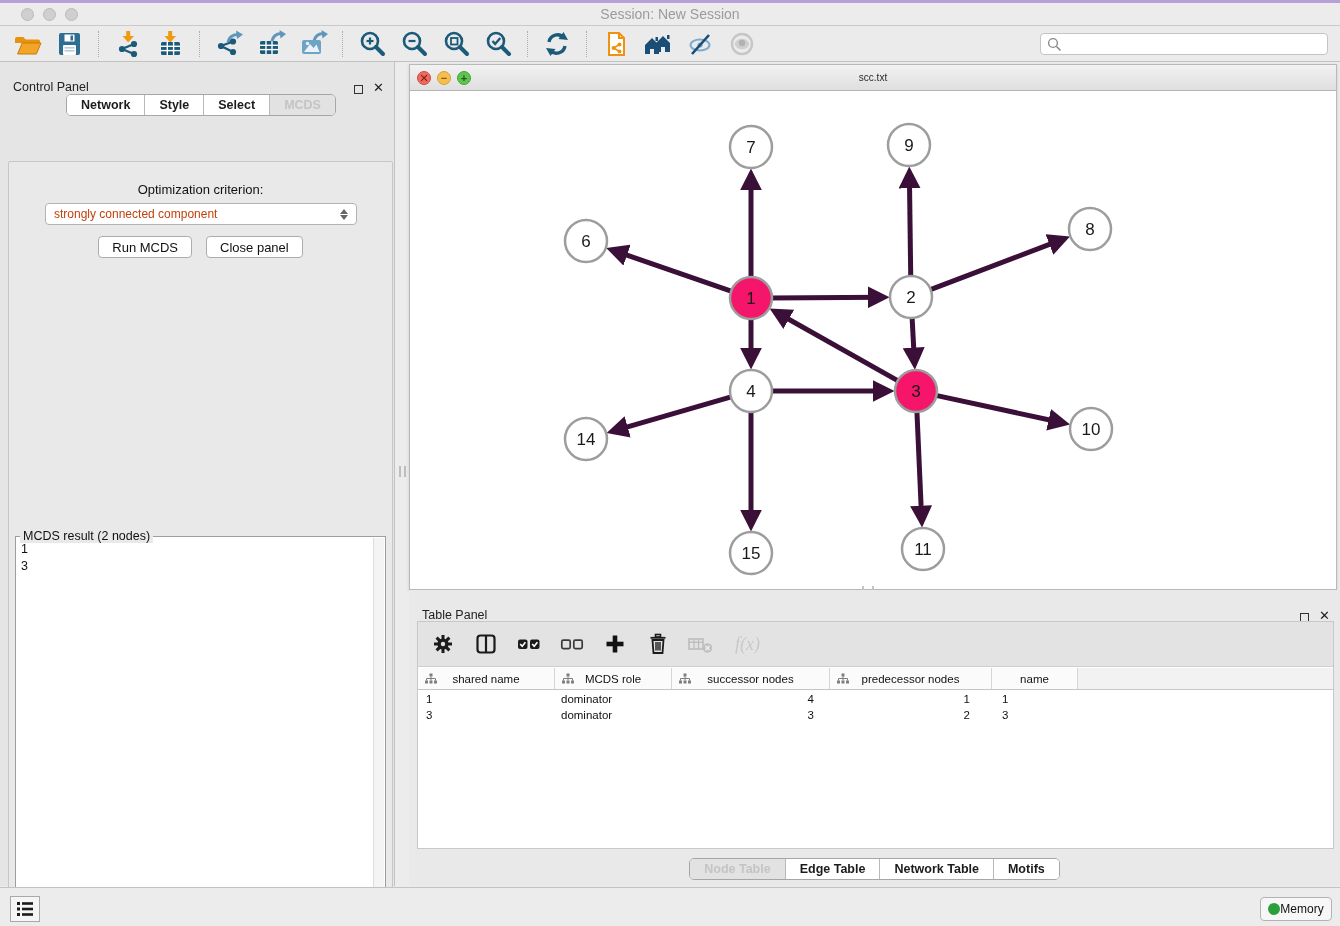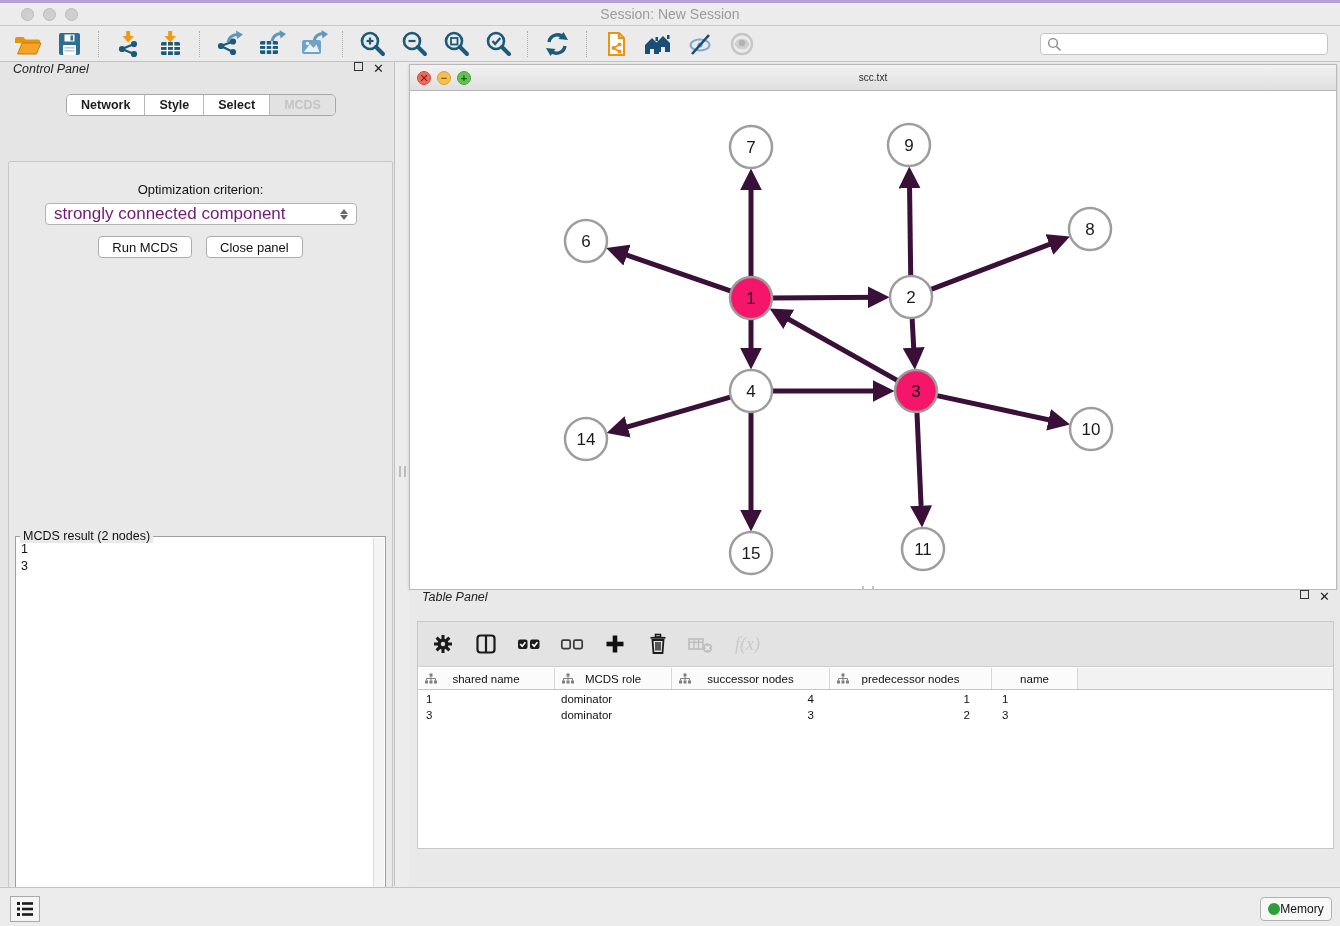--- a/index.html
+++ b/index.html
@@ -17,32 +17,32 @@
   
   #toolbar { left:0; top:27px; width:1340px; height:35px; background:#EBEBEB; border-bottom:1px solid #C2C2C2; display:flex; align-items:center; padding-left:6px; }
   .tbtn { width:36px; height:32px; display:flex; align-items:center; justify-content:center; margin:0 3px; }
   .tsep { width:1px; height:26px; border-left:1px dotted #ABABAB; margin:0 8px; }
   #search-wrap { margin-left:auto; margin-right:12px; position:relative; }
   #search-input { width:288px; height:22px; border:1px solid #C4C4C4; border-radius:4px; background:#fff; padding:0 6px 0 24px; font-size:12px; outline:none; }
   #search-glass { position:absolute; left:7px; top:4px; }
 
   
   #control-panel { left:0; top:62px; width:395px; height:824px; background:#E5E5E5; border-right:1px solid #C2C2C2; }
-  .panel-head { height:32px; display:flex; align-items:flex-start; padding:0 10px 0 13px; font-size:12.5px; color:#222;font-style:italic; }
+  .panel-head { height:32px; display:flex; align-items:flex-end; padding:0 10px 0 13px; font-size:12.5px; color:#222; }
   .panel-head .spacer { flex:1; }
   .float-box { width:9px; height:9px; border:1.5px solid #333; margin-right:10px; }
   .close-x { font-size:13px; font-weight:bold; color:#222; line-height:1; }
   .seg { display:inline-flex; border:1px solid #A6A6A6; border-radius:5px; overflow:hidden; background:#fff; height:22px; }
   .seg > div { padding:3px 14px; font-size:12.5px; font-weight:600; color:#1C1C1C; background:#fff; border-left:1px solid #B9B9B9; white-space:nowrap; }
   .seg > div:first-child { border-left:none; }
   .seg > div.active { background:#E2E2E2; color:#C4C4C4; }
   #cp-tabs-row { left:0; top:94px; width:395px; text-align:center;padding-left:7px; }
   #cp-card { left:8px; top:117px; width:385px; height:760px; background:#E9E9E9; border:1px solid #C6C6C6; border-radius:2px;margin-top:44px; }
   #opt-label { top:20px; width:100%; text-align:center; font-size:13px; color:#111; }
-  #opt-select { left:36px; top:41px; width:312px; height:22px; background:#fff; border:1px solid #B3B3B3; border-radius:4px; font-size:17px; color:#701a75; display:flex; align-items:center; padding:0 8px; }
+  #opt-select { left:36px; top:41px; width:312px; height:22px; background:#fff; border:1px solid #B3B3B3; border-radius:4px; font-size:12px; color:#c2410c; display:flex; align-items:center; padding:0 8px; }
   #opt-select .stepper { margin-left:auto; display:flex; flex-direction:column; gap:1px; }
   .tri-up { width:0; height:0; border-left:4px solid transparent; border-right:4px solid transparent; border-bottom:5px solid #666; }
   .tri-dn { width:0; height:0; border-left:4px solid transparent; border-right:4px solid transparent; border-top:5px solid #666; }
   #cp-buttons { top:74px; width:100%; display:flex; justify-content:center; gap:14px; }
   .btn { background:#fff; border:1px solid #ADADAD; border-radius:4px; font-size:13px; color:#111; padding:2px 13px; height:22px; }
   #result-box { left:6px; top:374px; width:371px; height:376px; border:1px solid #9E9E9E; background:#ffffff; }
   #result-legend { position:absolute; left:4px; top:-8px; background:#E9E9E9; font-size:12.5px; color:#111; padding:0 3px; }
   #result-text { position:absolute; left:2px; top:4px; right:14px; bottom:2px; font-size:12.5px; color:#111; line-height:17px; padding-left:3px; }
   #result-scroll { position:absolute; right:1px; top:1px; width:11px; bottom:1px; background:#F4F4F4; border-left:1px solid #DDD; }
 
@@ -520,20 +520,28 @@
         </div>
         <div class="trow">
           <div class="tcell" style="width: 137px; text-align: left; padding-left: 8px;">3</div>
           <div class="tcell" style="width: 117px; text-align: left; padding-left: 6px;">dominator</div>
           <div class="tcell" style="width: 158px; text-align: right; padding-right: 16px;">3</div>
           <div class="tcell" style="width: 162px; text-align: right; padding-right: 22px;">2</div>
           <div class="tcell" style="width: 86px; text-align: left; padding-left: 10px;">3</div>
         </div>
       </div>
   </div>
+  <div class="abs" id="tp-tabs-row">
+    <div class="seg">
+      <div class="active">Node Table</div>
+      <div>Edge Table</div>
+      <div>Network Table</div>
+      <div>Motifs</div>
+    </div>
+  </div>
 </div>
 
 <div class="abs" id="statusbar">
   <div class="abs" id="list-btn">
     <svg width="20" height="18" viewBox="0 0 20 18">
       <g fill="#1B1B1B">
           <rect x="2" y="2" width="3" height="3"></rect>
           <rect x="2" y="7.5" width="3" height="3"></rect>
           <rect x="2" y="13" width="3" height="3"></rect>
         </g>

